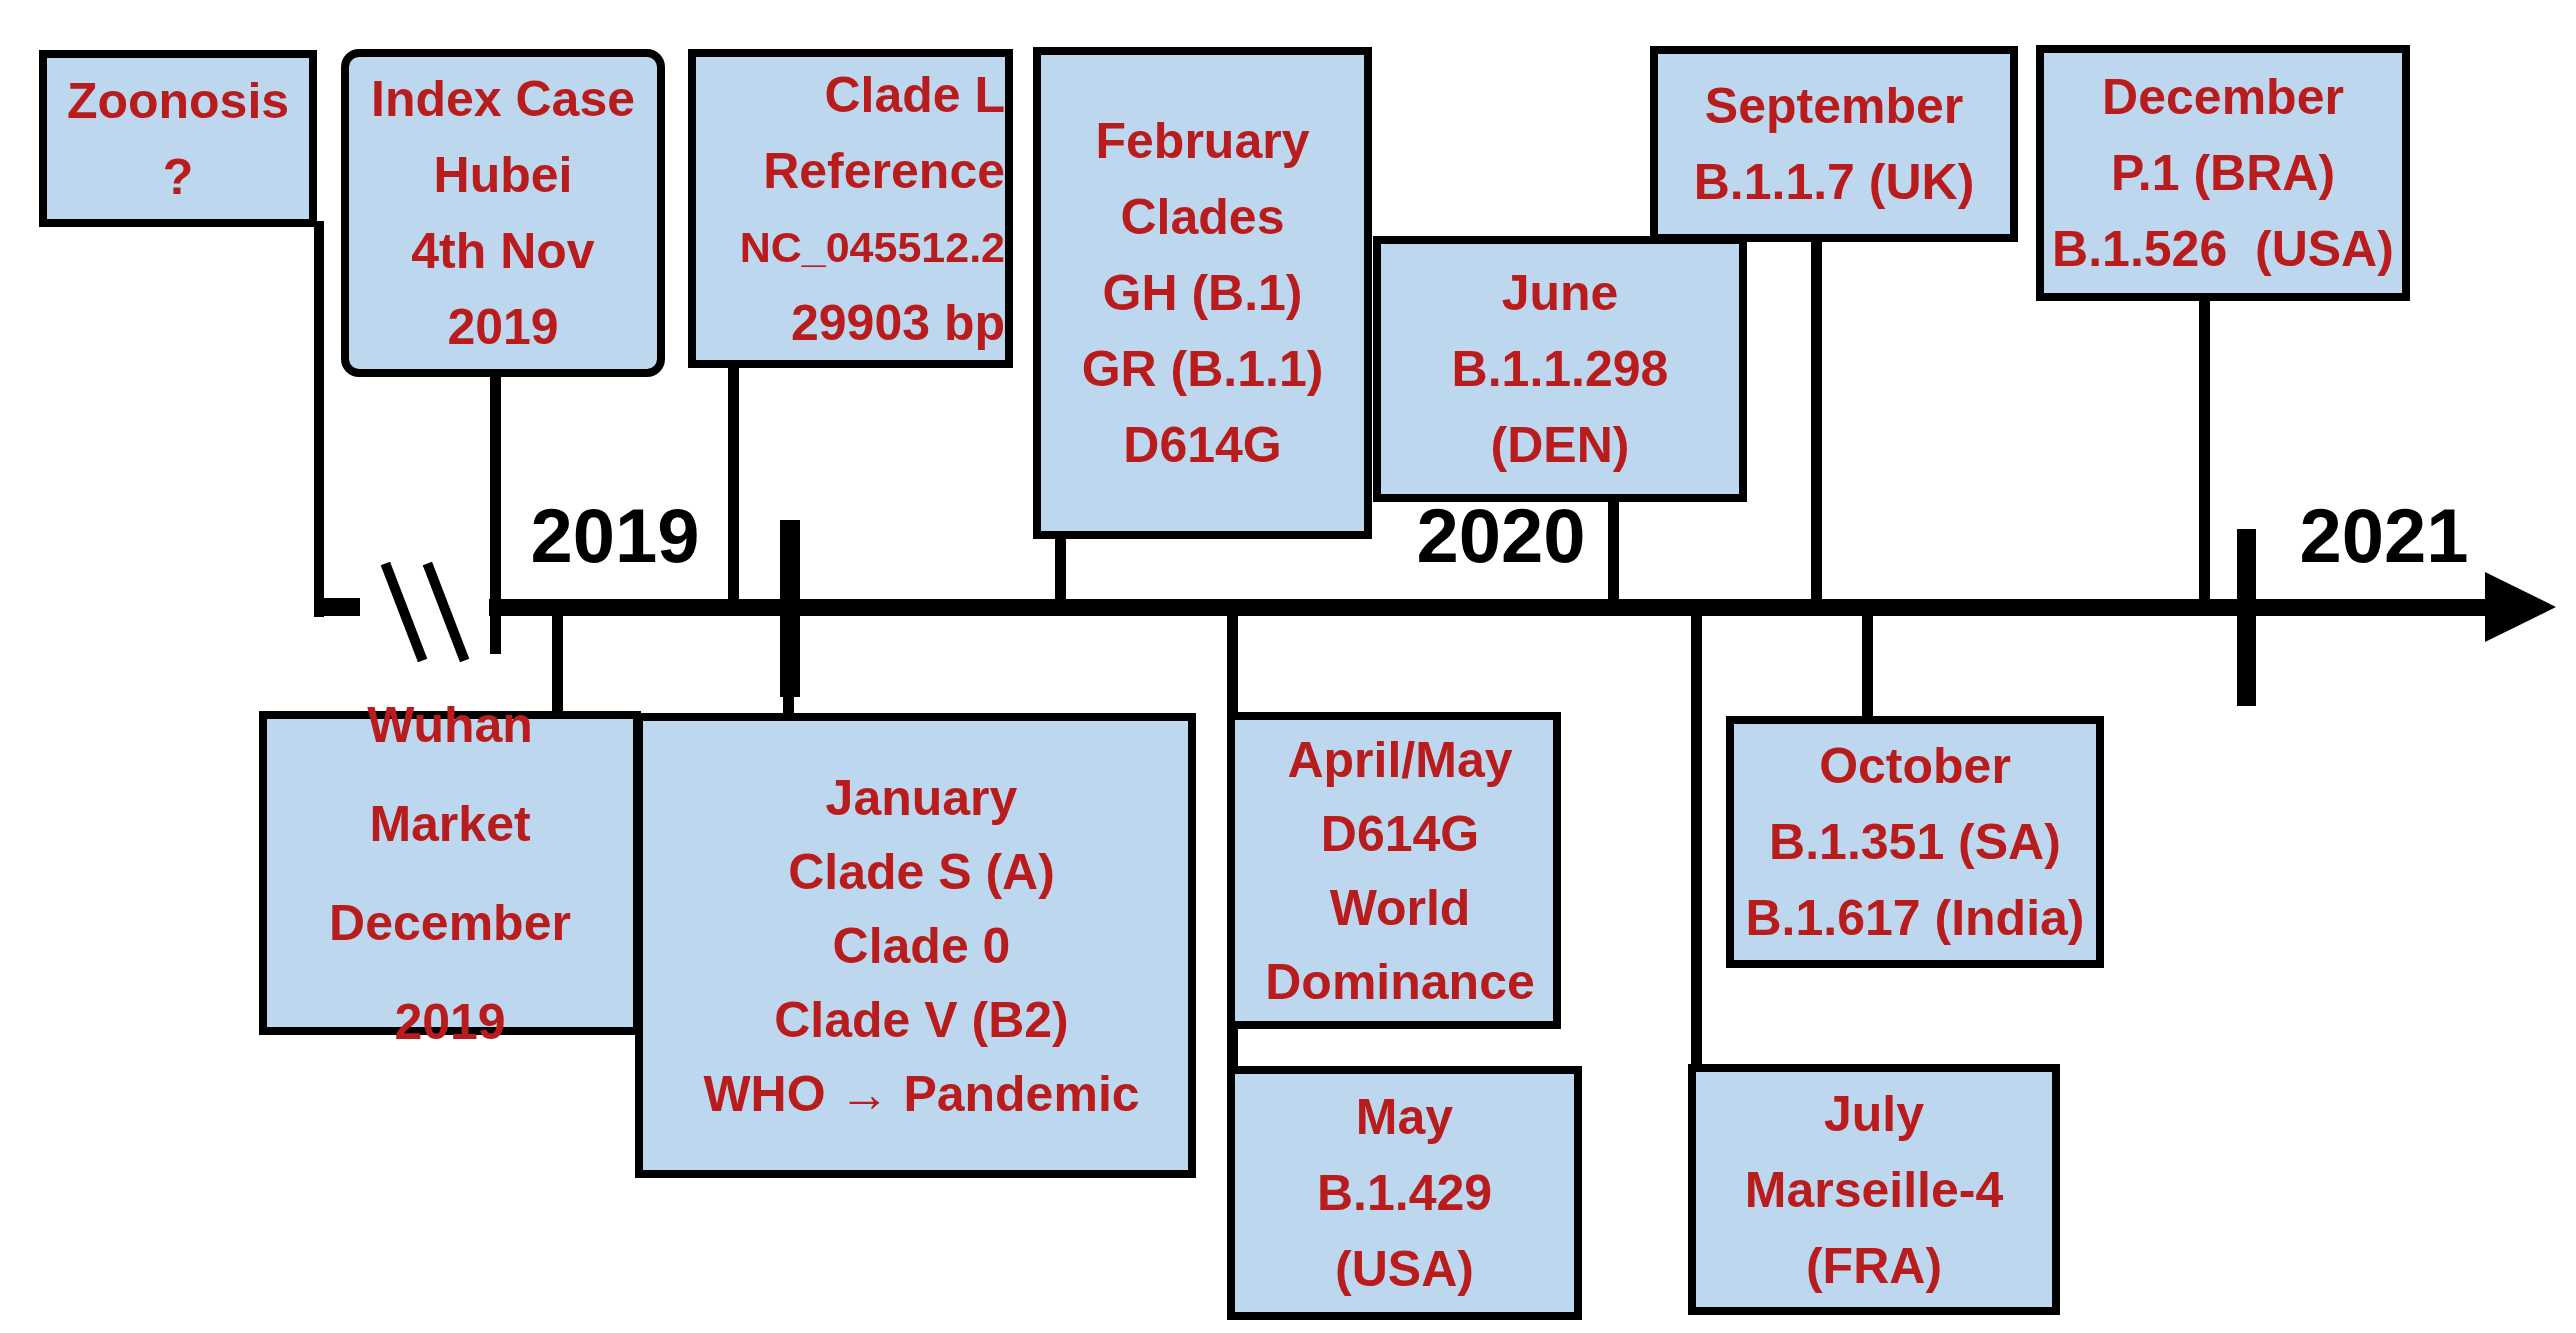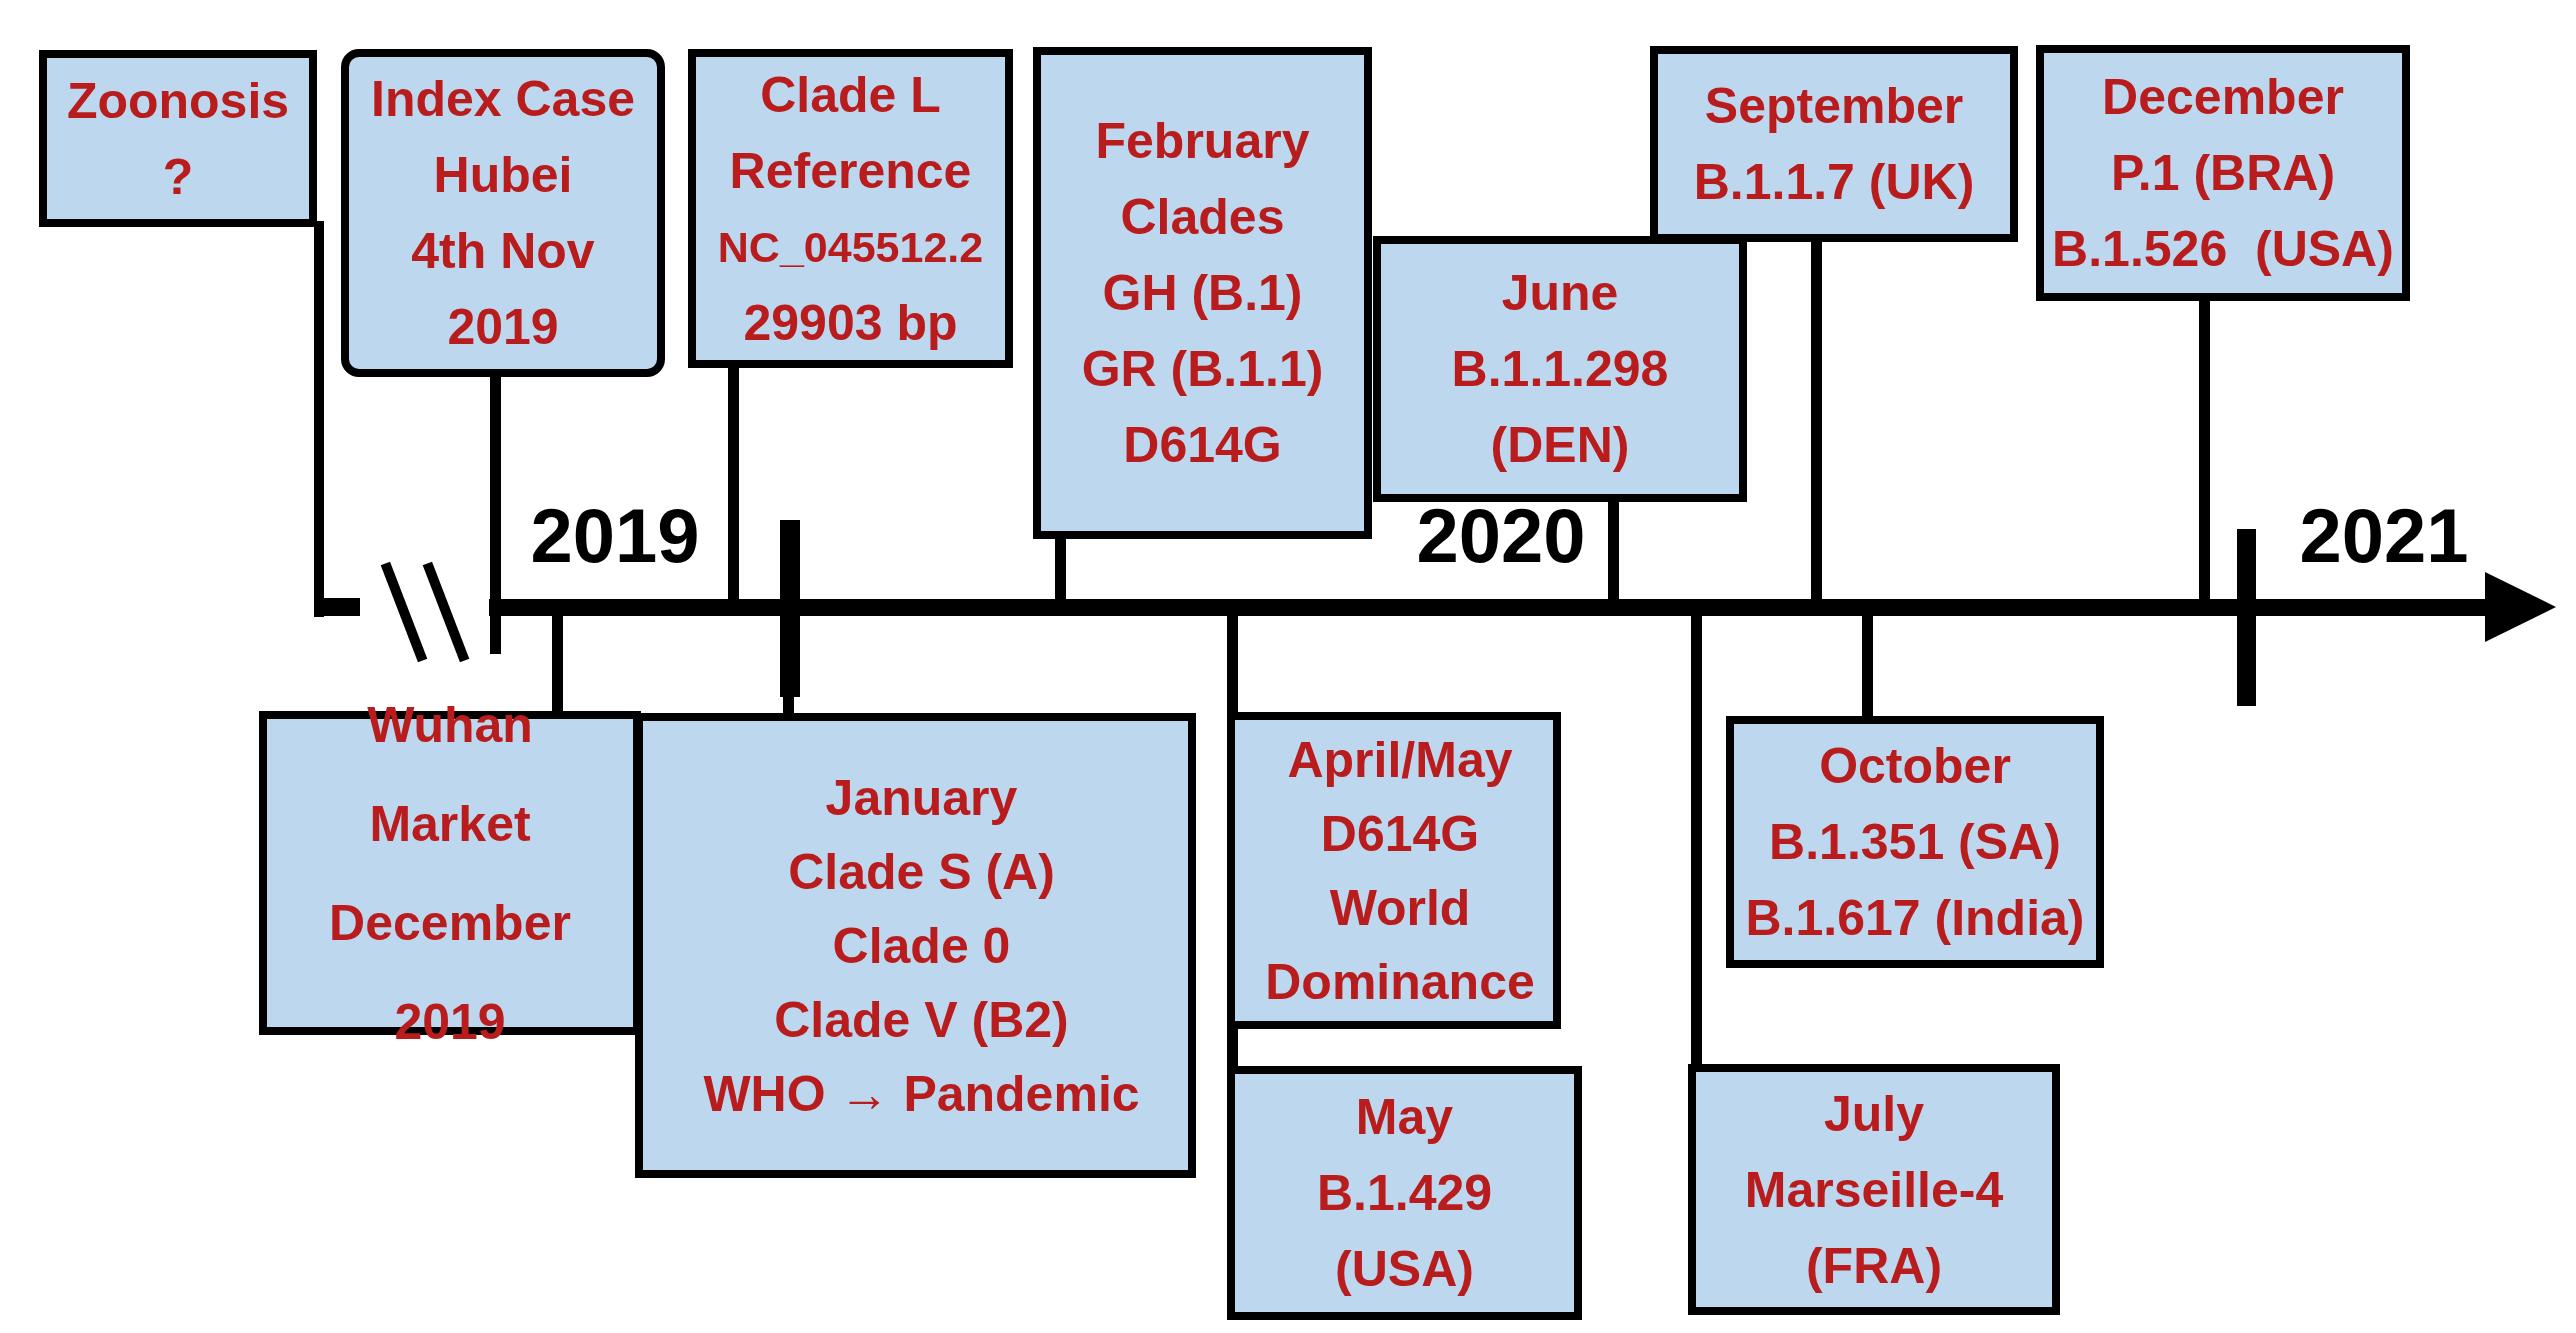--- a/index.html
+++ b/index.html
@@ -94,21 +94,21 @@
     <div class="bl">?</div>
   </div>
 
   <div class="box" style="left:341px; top:49px; width:324px; height:328px;border-radius:18px;">
     <div class="bl">Index Case</div>
     <div class="bl">Hubei</div>
     <div class="bl">4th Nov</div>
     <div class="bl">2019</div>
   </div>
 
-  <div class="box" style="left:688px; top:49px; width:325px; height:319px;">
+  <div class="box" style="left:688px; top:49px; width:325px; height:319px;align-items:flex-end;">
     <div class="bl">Clade L</div>
     <div class="bl">Reference</div>
     <div class="bl small">NC_045512.2</div>
     <div class="bl">29903 bp</div>
   </div>
 
   <div class="box" style="left:1033px; top:47px; width:339px; height:492px;">
     <div class="bl">February</div>
     <div class="bl">Clades</div>
     <div class="bl">GH (B.1)</div>

